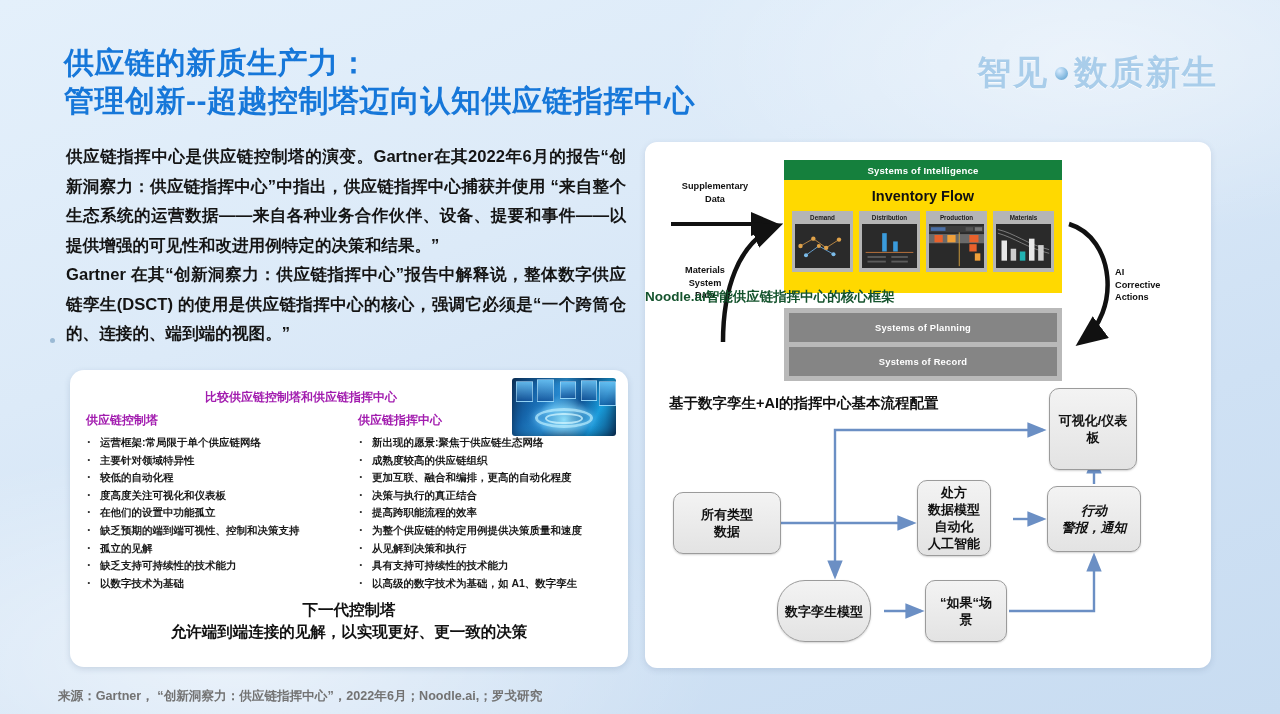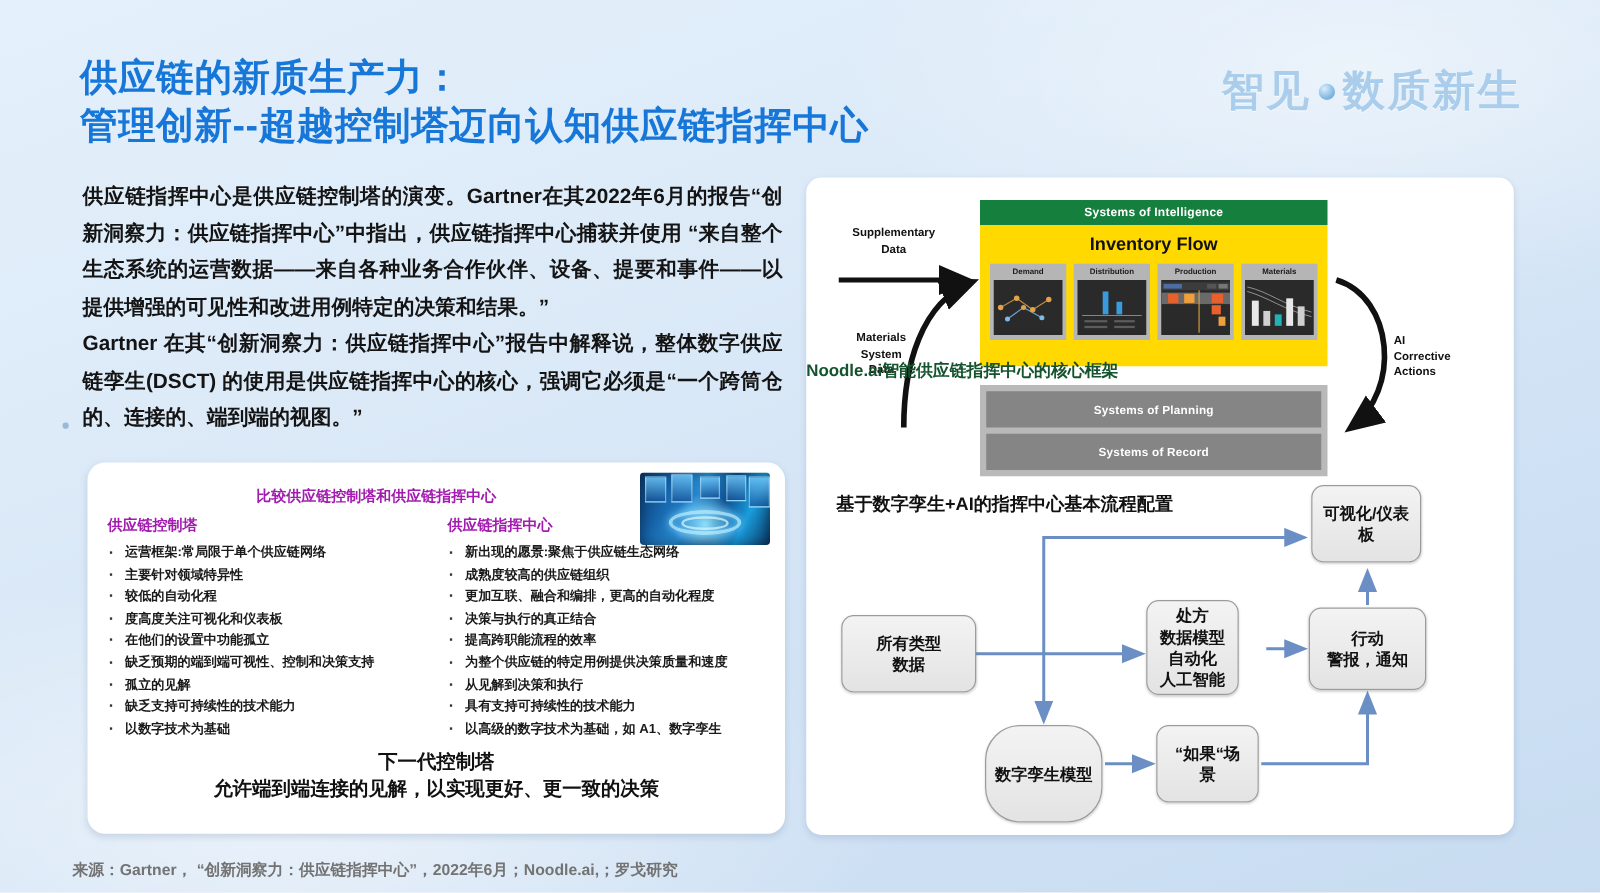--- a/index.html
+++ b/index.html
@@ -157,25 +157,25 @@
   .node {
     position: absolute;
     background: linear-gradient(180deg, #f3f3f3, #e3e3e3);
     border: 1px solid #9b9b9b; border-radius: 10px;
     display: flex; align-items: center; justify-content: center;
     text-align: center; font-size: 13px; font-weight: bold; line-height: 17px;
     color: #111; box-shadow: 0 1px 2px rgba(0,0,0,.18);
     padding: 4px;
   }
   .n-data     { left: 28px;  top: 350px; width: 108px;  height: 62px; }
-  .n-model    { left: 143px; top: 438px; width: 94px;  height: 78px; border-radius: 28px; }
+  .n-model    { left: 132px; top: 438px; width: 94px;  height: 62px; border-radius: 28px; }
   .n-rx       { left: 272px; top: 338px; width: 74px;  height: 76px; }
   .n-what     { left: 280px; top: 438px; width: 82px;  height: 62px; }
-  .n-action   { left: 402px; top: 344px; width: 94px;  height: 66px; }
-  .n-viz      { left: 404px; top: 246px; width: 88px;  height: 62px; }
+  .n-action   { left: 402px; top: 344px; width: 94px;  height: 66px; font-style: italic; }
+  .n-viz      { left: 404px; top: 246px; width: 88px;  height: 82px; }
 </style>
 </head>
 <body>
 
 <div class="bg-sheen"></div>
 
 <div class="title-block">
   <div class="title-line">供应链的新质生产力：</div>
   <div class="title-line">管理创新--超越控制塔迈向认知供应链指挥中心</div>
 </div>

